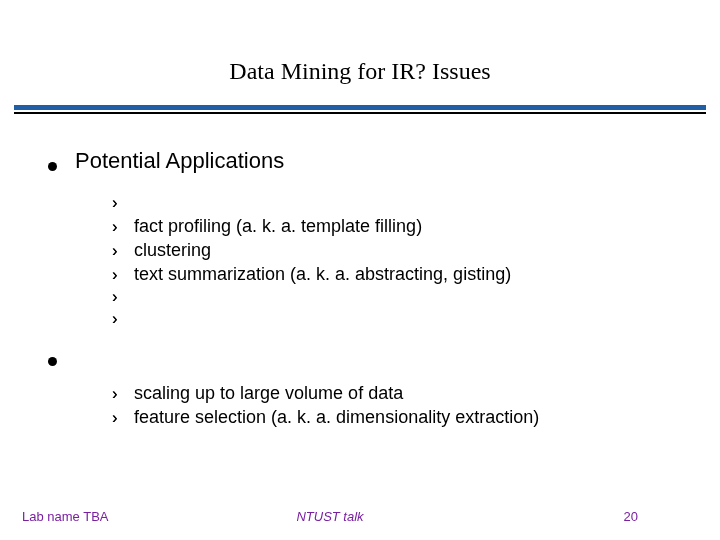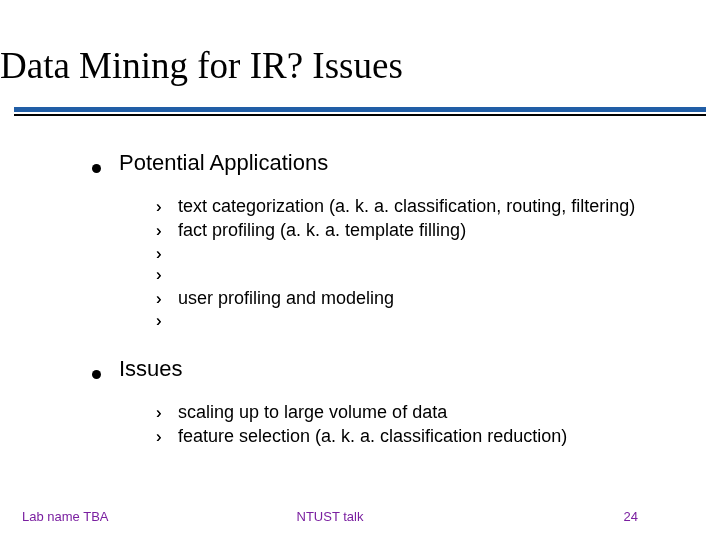--- a/index.html
+++ b/index.html
@@ -14,39 +14,40 @@
     position: relative;
   }
   .slide {
     width: 720px;
     height: 540px;
     position: relative;
     box-sizing: border-box;
   }
   .title {
     font-family: "Times New Roman", Times, serif;
-    font-size: 37px;
+    font-size: 24px;
     font-weight: 400;
-    padding-top: 44px;
+    text-align: center;
+    padding-top: 58px;
     padding-bottom: 20px;
   }
   .divider {
     margin: 0 14px 34px 14px;
   }
   .divider .thick {
     height: 5px;
     background: #215ea6;
   }
   .divider .thin {
     height: 2px;
     background: #000;
     margin-top: 2px;
   }
   .content {
-    padding-left: 92px;
+    padding-left: 48px;
     padding-right: 20px;
     margin-top: 32px;
   }
   .level1 {
     display: flex;
     align-items: baseline;
     font-size: 22px;
     margin-bottom: 18px;
   }
   .level1 .bullet-dot {
@@ -83,21 +84,21 @@
     left: 0;
     width: 660px;
     box-sizing: border-box;
     padding: 0 22px;
     font-size: 13px;
     display: flex;
     justify-content: space-between;
     align-items: baseline;
   }
   .footer .left  { color: #7a1fa0; }
-  .footer .center{ color: #7a1fa0; position:absolute; left:50%; transform:translateX(-50%);}
+  .footer .center{ color: #7a1fa0; position:absolute; left:50%; transform:translateX(-50%);font-style:italic;}
   .footer .right { color: #7a1fa0; }
 </style>
 </head>
 <body>
 
 <div class="slide">
 
   <div class="title">Data Mining for IR? Issues</div>
 
   <div class="divider">
@@ -107,57 +108,56 @@
 
   <div class="content">
 
     <div class="level1">
       <span class="bullet-dot"></span>
       <span>Potential Applications</span>
     </div>
     <div class="level2-group">
       <div class="level2">
         <span class="chevrons">››</span>
-        <span>text categorization (a. k. a. classification, routing, filtering)</span>
       </div>
       <div class="level2">
         <span class="chevrons">››</span>
         <span>fact profiling (a. k. a. template filling)</span>
       </div>
       <div class="level2">
         <span class="chevrons">››</span>
+        <span>clustering</span>
       </div>
       <div class="level2">
         <span class="chevrons">››</span>
+        <span>text summarization (a. k. a. abstracting, gisting)</span>
       </div>
       <div class="level2">
         <span class="chevrons">››</span>
-        <span>user profiling and modeling</span>
       </div>
       <div class="level2">
         <span class="chevrons">››</span>
       </div>
     </div>
 
     <div class="level1">
       <span class="bullet-dot"></span>
-      <span>Issues</span>
     </div>
     <div class="level2-group">
       <div class="level2">
         <span class="chevrons">››</span>
         <span>scaling up to large volume of data</span>
       </div>
       <div class="level2">
         <span class="chevrons">››</span>
-        <span>feature selection (a. k. a. classification reduction)</span>
+        <span>feature selection (a. k. a. dimensionality extraction)</span>
       </div>
     </div>
 
   </div>
 
   <div class="footer">
     <span class="left">Lab name TBA</span>
     <span class="center">NTUST talk</span>
-    <span class="right">24</span>
+    <span class="right">20</span>
   </div>
 
 </div>
 
 </body></html>

